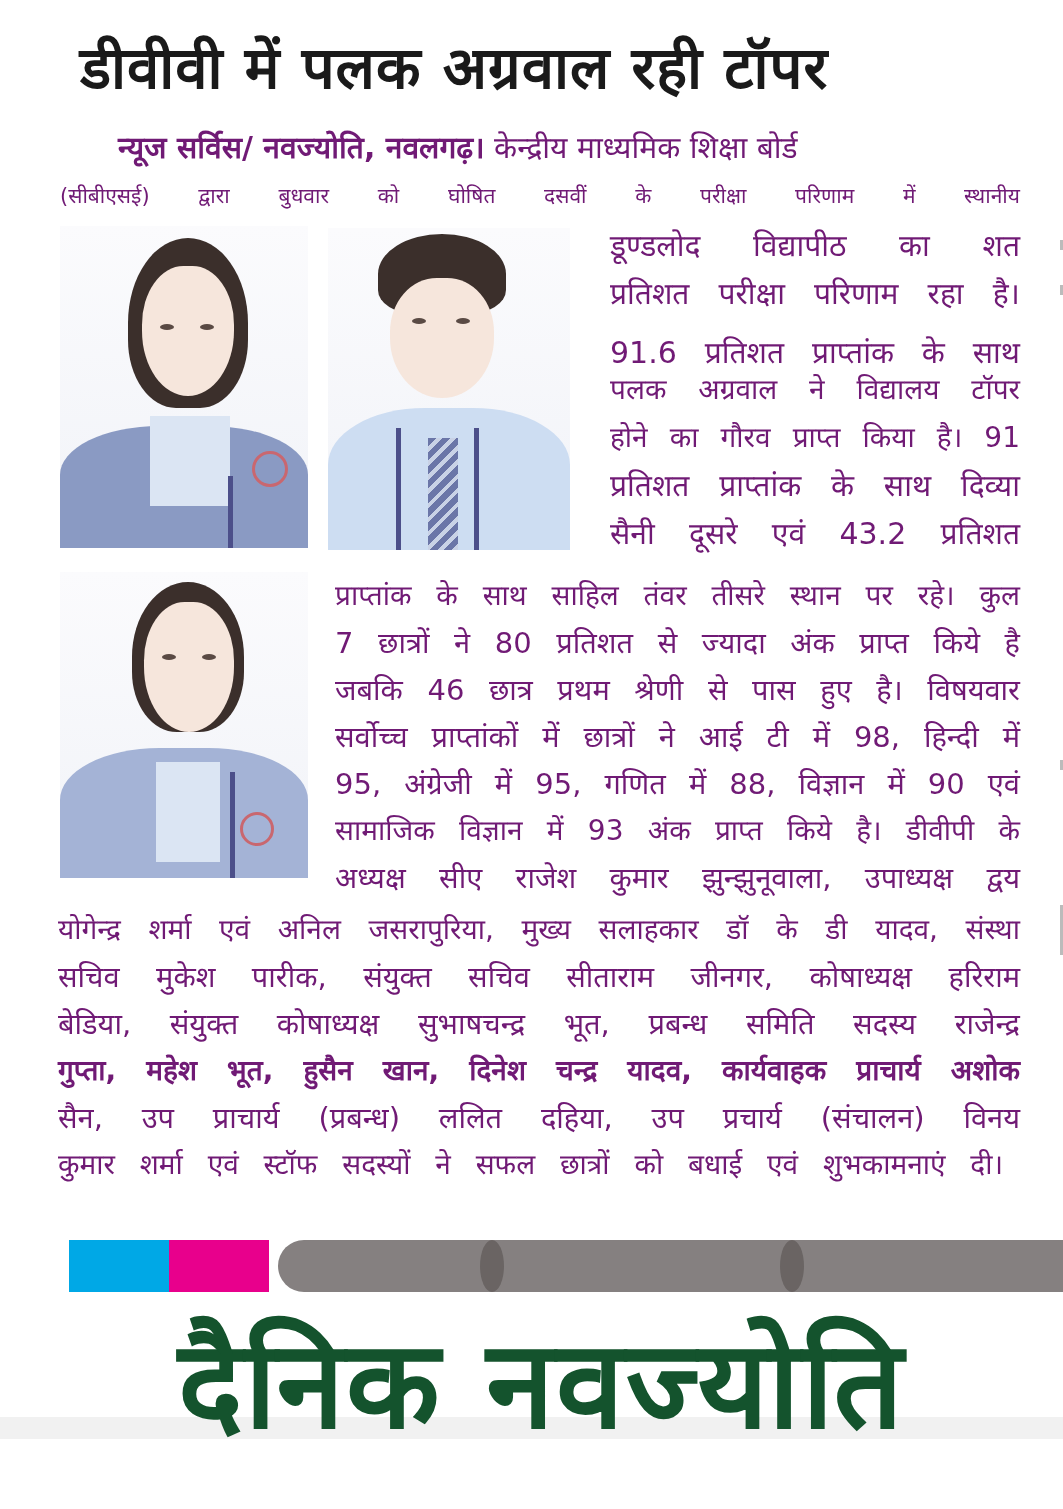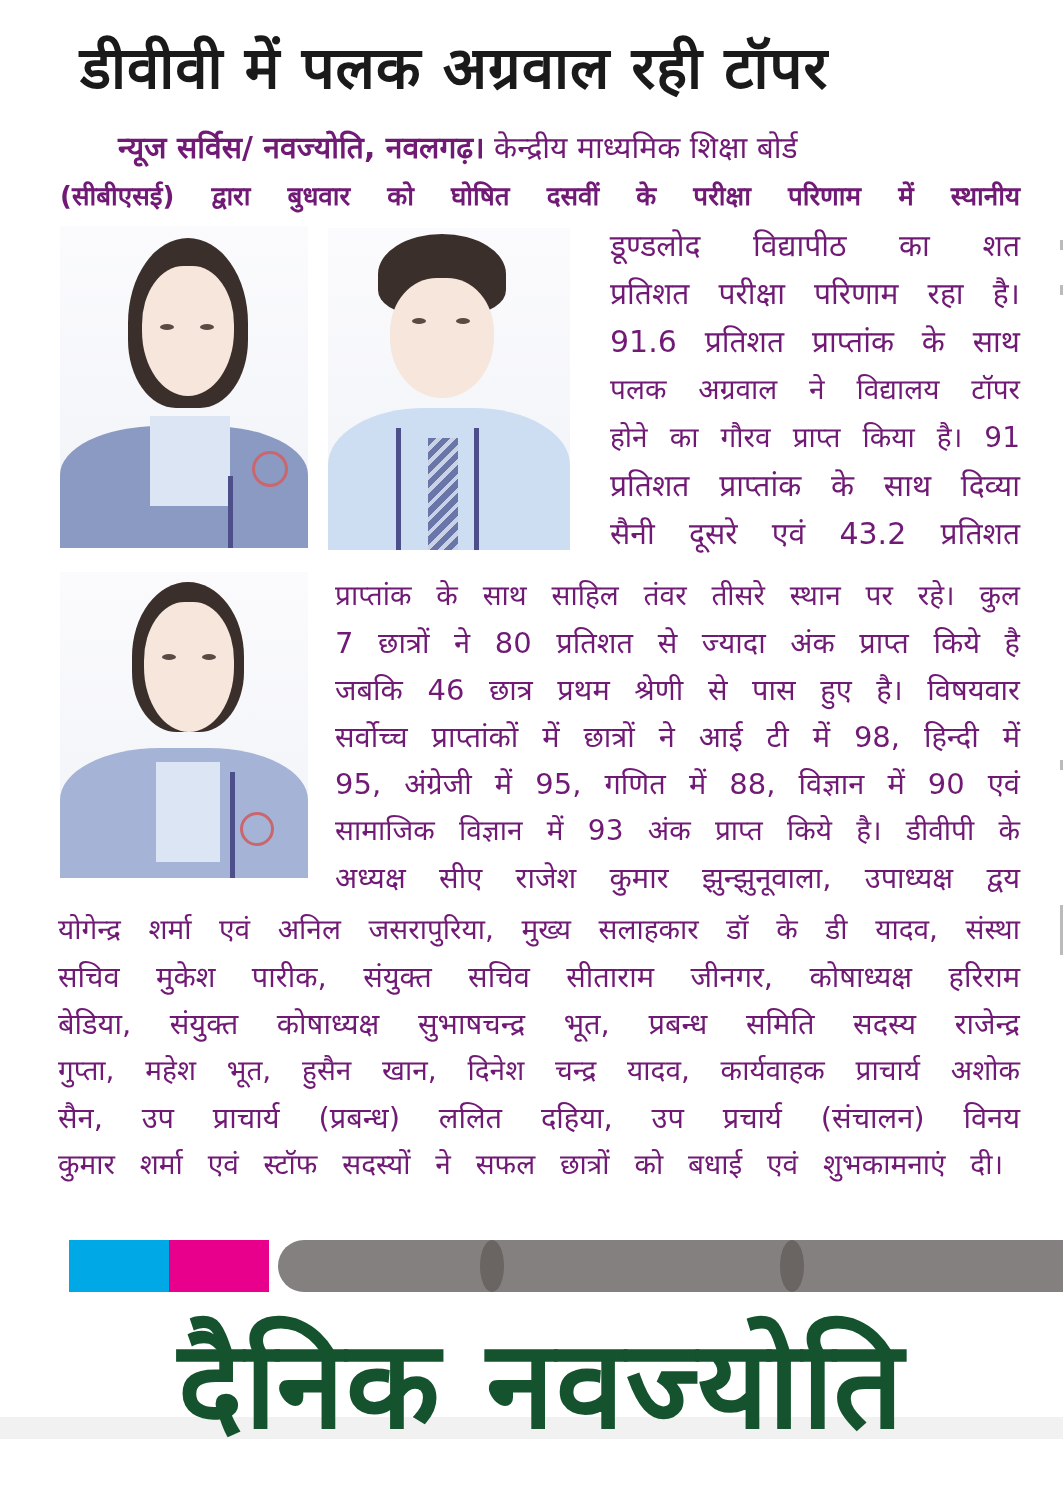--- a/index.html
+++ b/index.html
@@ -29,42 +29,42 @@
 </style>
 </head>
 <body>
 
 <div class="headline">डीवीवी में पलक अग्रवाल रही टॉपर</div>
 
 <div class="line" style="left:118px;top:124px;width:900px;">
   <span class="dateline">न्यूज सर्विस/ नवज्योति, नवलगढ़।</span>
   <span>केन्द्रीय माध्यमिक शिक्षा बोर्ड</span>
 </div>
-<div class="line just" style="left:60px;top:172px;width:960px;font-size:26px;font-weight:bold;">(सीबीएसई) द्वारा बुधवार को घोषित दसवीं के परीक्षा परिणाम में स्थानीय</div>
+<div class="line just" style="left:60px;top:172px;width:960px;font-size:21px;">(सीबीएसई) द्वारा बुधवार को घोषित दसवीं के परीक्षा परिणाम में स्थानीय</div>
 
 <div class="line just" style="left:610px;top:222px;width:410px;">डूण्डलोद विद्यापीठ का शत</div>
 <div class="line just" style="left:610px;top:270px;width:410px;">प्रतिशत परीक्षा परिणाम रहा है।</div>
-<div class="line just" style="left:610px;top:318px;width:410px;">91.6 प्रतिशत प्राप्तांक के साथ</div>
+<div class="line just" style="left:610px;top:329px;width:410px;">91.6 प्रतिशत प्राप्तांक के साथ</div>
 <div class="line just" style="left:610px;top:366px;width:410px;font-size:28px;">पलक अग्रवाल ने विद्यालय टॉपर</div>
 <div class="line just" style="left:610px;top:414px;width:410px;font-size:28px;">होने का गौरव प्राप्त किया है। 91</div>
 <div class="line just" style="left:610px;top:462px;width:410px;">प्रतिशत प्राप्तांक के साथ दिव्या</div>
 <div class="line just" style="left:610px;top:510px;width:410px;">सैनी दूसरे एवं 43.2 प्रतिशत</div>
 
 <div class="line just" style="left:335px;top:572px;width:685px;font-size:28px;">प्राप्तांक के साथ साहिल तंवर तीसरे स्थान पर रहे। कुल</div>
 <div class="line just" style="left:335px;top:619px;width:685px;font-size:29px;">7 छात्रों ने 80 प्रतिशत से ज्यादा अंक प्राप्त किये है</div>
 <div class="line just" style="left:335px;top:666px;width:685px;font-size:29px;">जबकि 46 छात्र प्रथम श्रेणी से पास हुए है। विषयवार</div>
 <div class="line just" style="left:335px;top:713px;width:685px;font-size:29px;">सर्वोच्च प्राप्तांकों में छात्रों ने आई टी में 98, हिन्दी में</div>
 <div class="line just" style="left:335px;top:760px;width:685px;font-size:29px;">95, अंग्रेजी में 95, गणित में 88, विज्ञान में 90 एवं</div>
 <div class="line just" style="left:335px;top:807px;width:685px;font-size:28px;">सामाजिक विज्ञान में 93 अंक प्राप्त किये है। डीवीपी के</div>
 <div class="line just" style="left:335px;top:854px;width:685px;font-size:29px;">अध्यक्ष सीए राजेश कुमार झुन्झुनूवाला, उपाध्यक्ष द्वय</div>
 
 <div class="line just" style="left:58px;top:906px;width:962px;font-size:28px;">योगेन्द्र शर्मा एवं अनिल जसरापुरिया, मुख्य सलाहकार डॉ के डी यादव, संस्था</div>
 <div class="line just" style="left:58px;top:953px;width:962px;font-size:29px;">सचिव मुकेश पारीक, संयुक्त सचिव सीताराम जीनगर, कोषाध्यक्ष हरिराम</div>
 <div class="line just" style="left:58px;top:1000px;width:962px;font-size:29px;">बेडिया, संयुक्त कोषाध्यक्ष सुभाषचन्द्र भूत, प्रबन्ध समिति सदस्य राजेन्द्र</div>
-<div class="line just" style="left:58px;top:1047px;width:962px;font-size:28px;">गुप्ता, महेश भूत, हुसैन खान, दिनेश चन्द्र यादव, कार्यवाहक प्राचार्य अशोक</div>
+<div class="line just" style="left:58px;top:1047px;width:962px;font-size:28px;font-weight:bold;">गुप्ता, महेश भूत, हुसैन खान, दिनेश चन्द्र यादव, कार्यवाहक प्राचार्य अशोक</div>
 <div class="line just" style="left:58px;top:1094px;width:962px;font-size:29px;">सैन, उप प्राचार्य (प्रबन्ध) ललित दहिया, उप प्रचार्य (संचालन) विनय</div>
 <div class="line just" style="left:58px;top:1141px;width:945px;font-size:28px;">कुमार शर्मा एवं स्टॉफ सदस्यों ने सफल छात्रों को बधाई एवं शुभकामनाएं दी।</div>
 
 <div class="photo" style="left:60px;top:226px;width:248px;height:322px;">
   <div class="bg"></div>
   <div class="hair" style="left:68px;top:12px;width:120px;height:170px;"></div>
   <div class="face" style="left:82px;top:40px;width:92px;height:130px;"></div>
   <div class="eye" style="left:100px;top:98px;"></div>
   <div class="eye" style="left:140px;top:98px;"></div>
   <div class="body" style="left:0px;top:200px;width:248px;height:122px;background:#8a9ac3;"></div>

